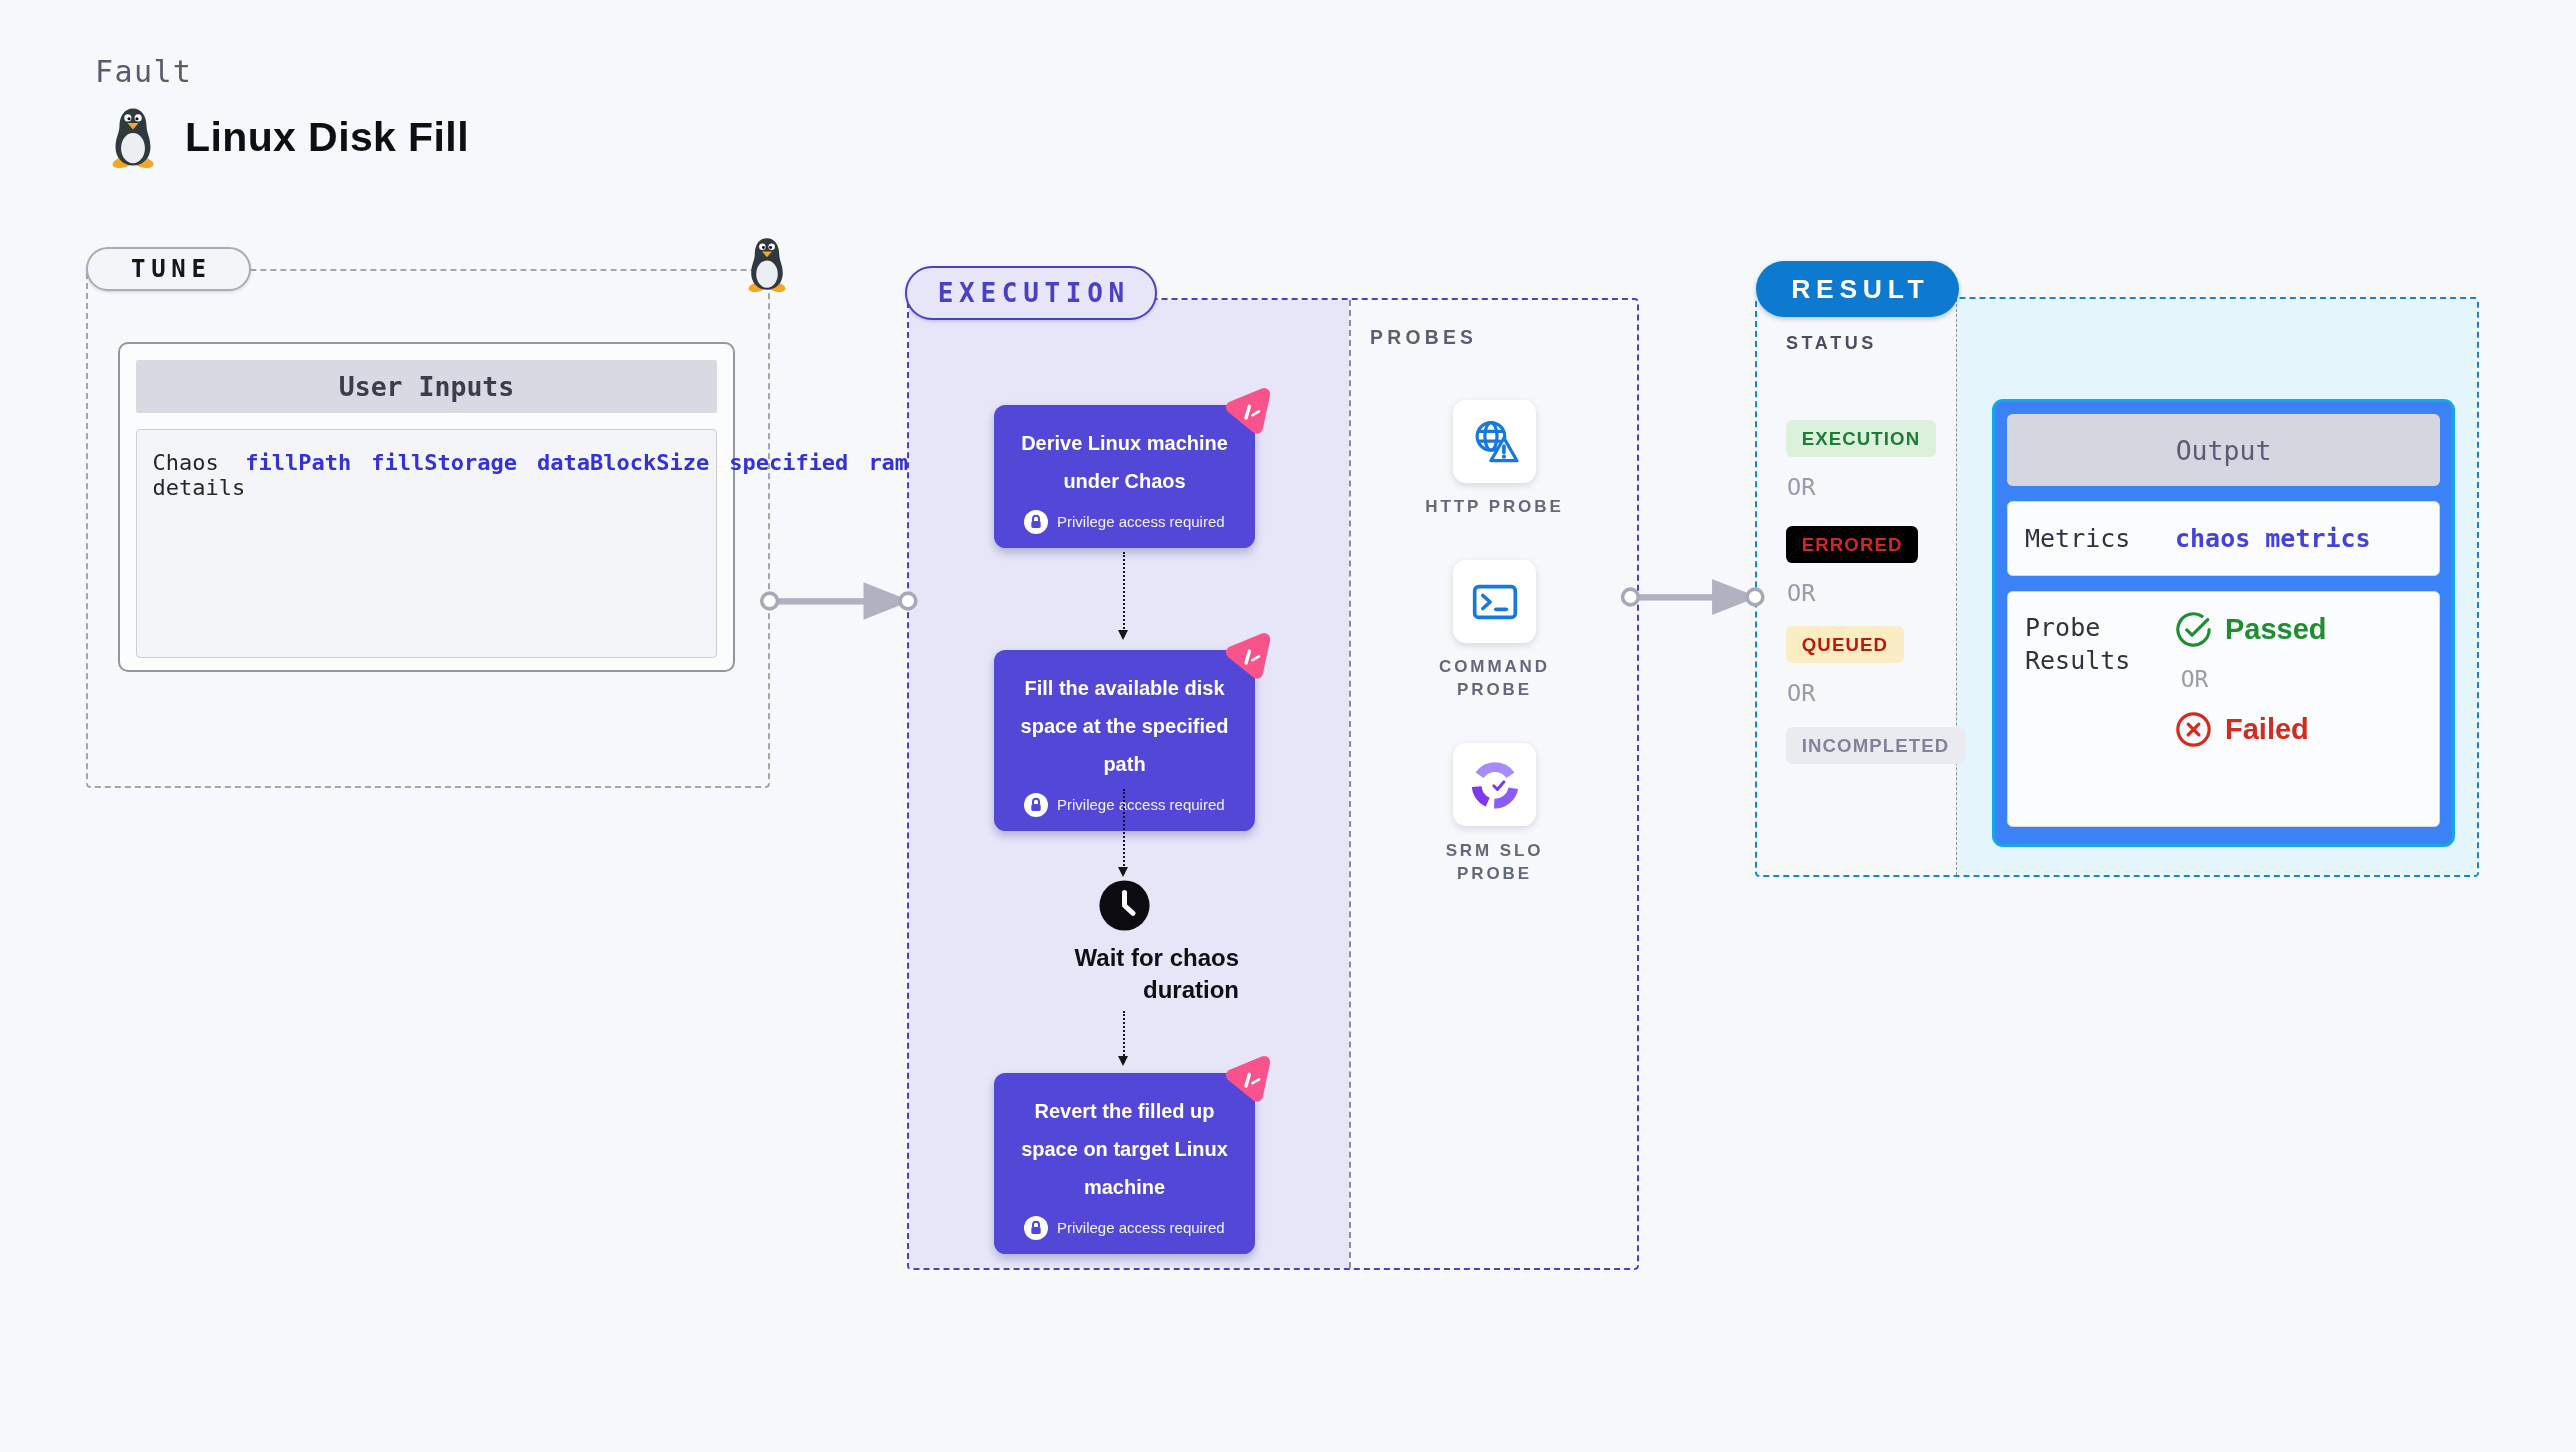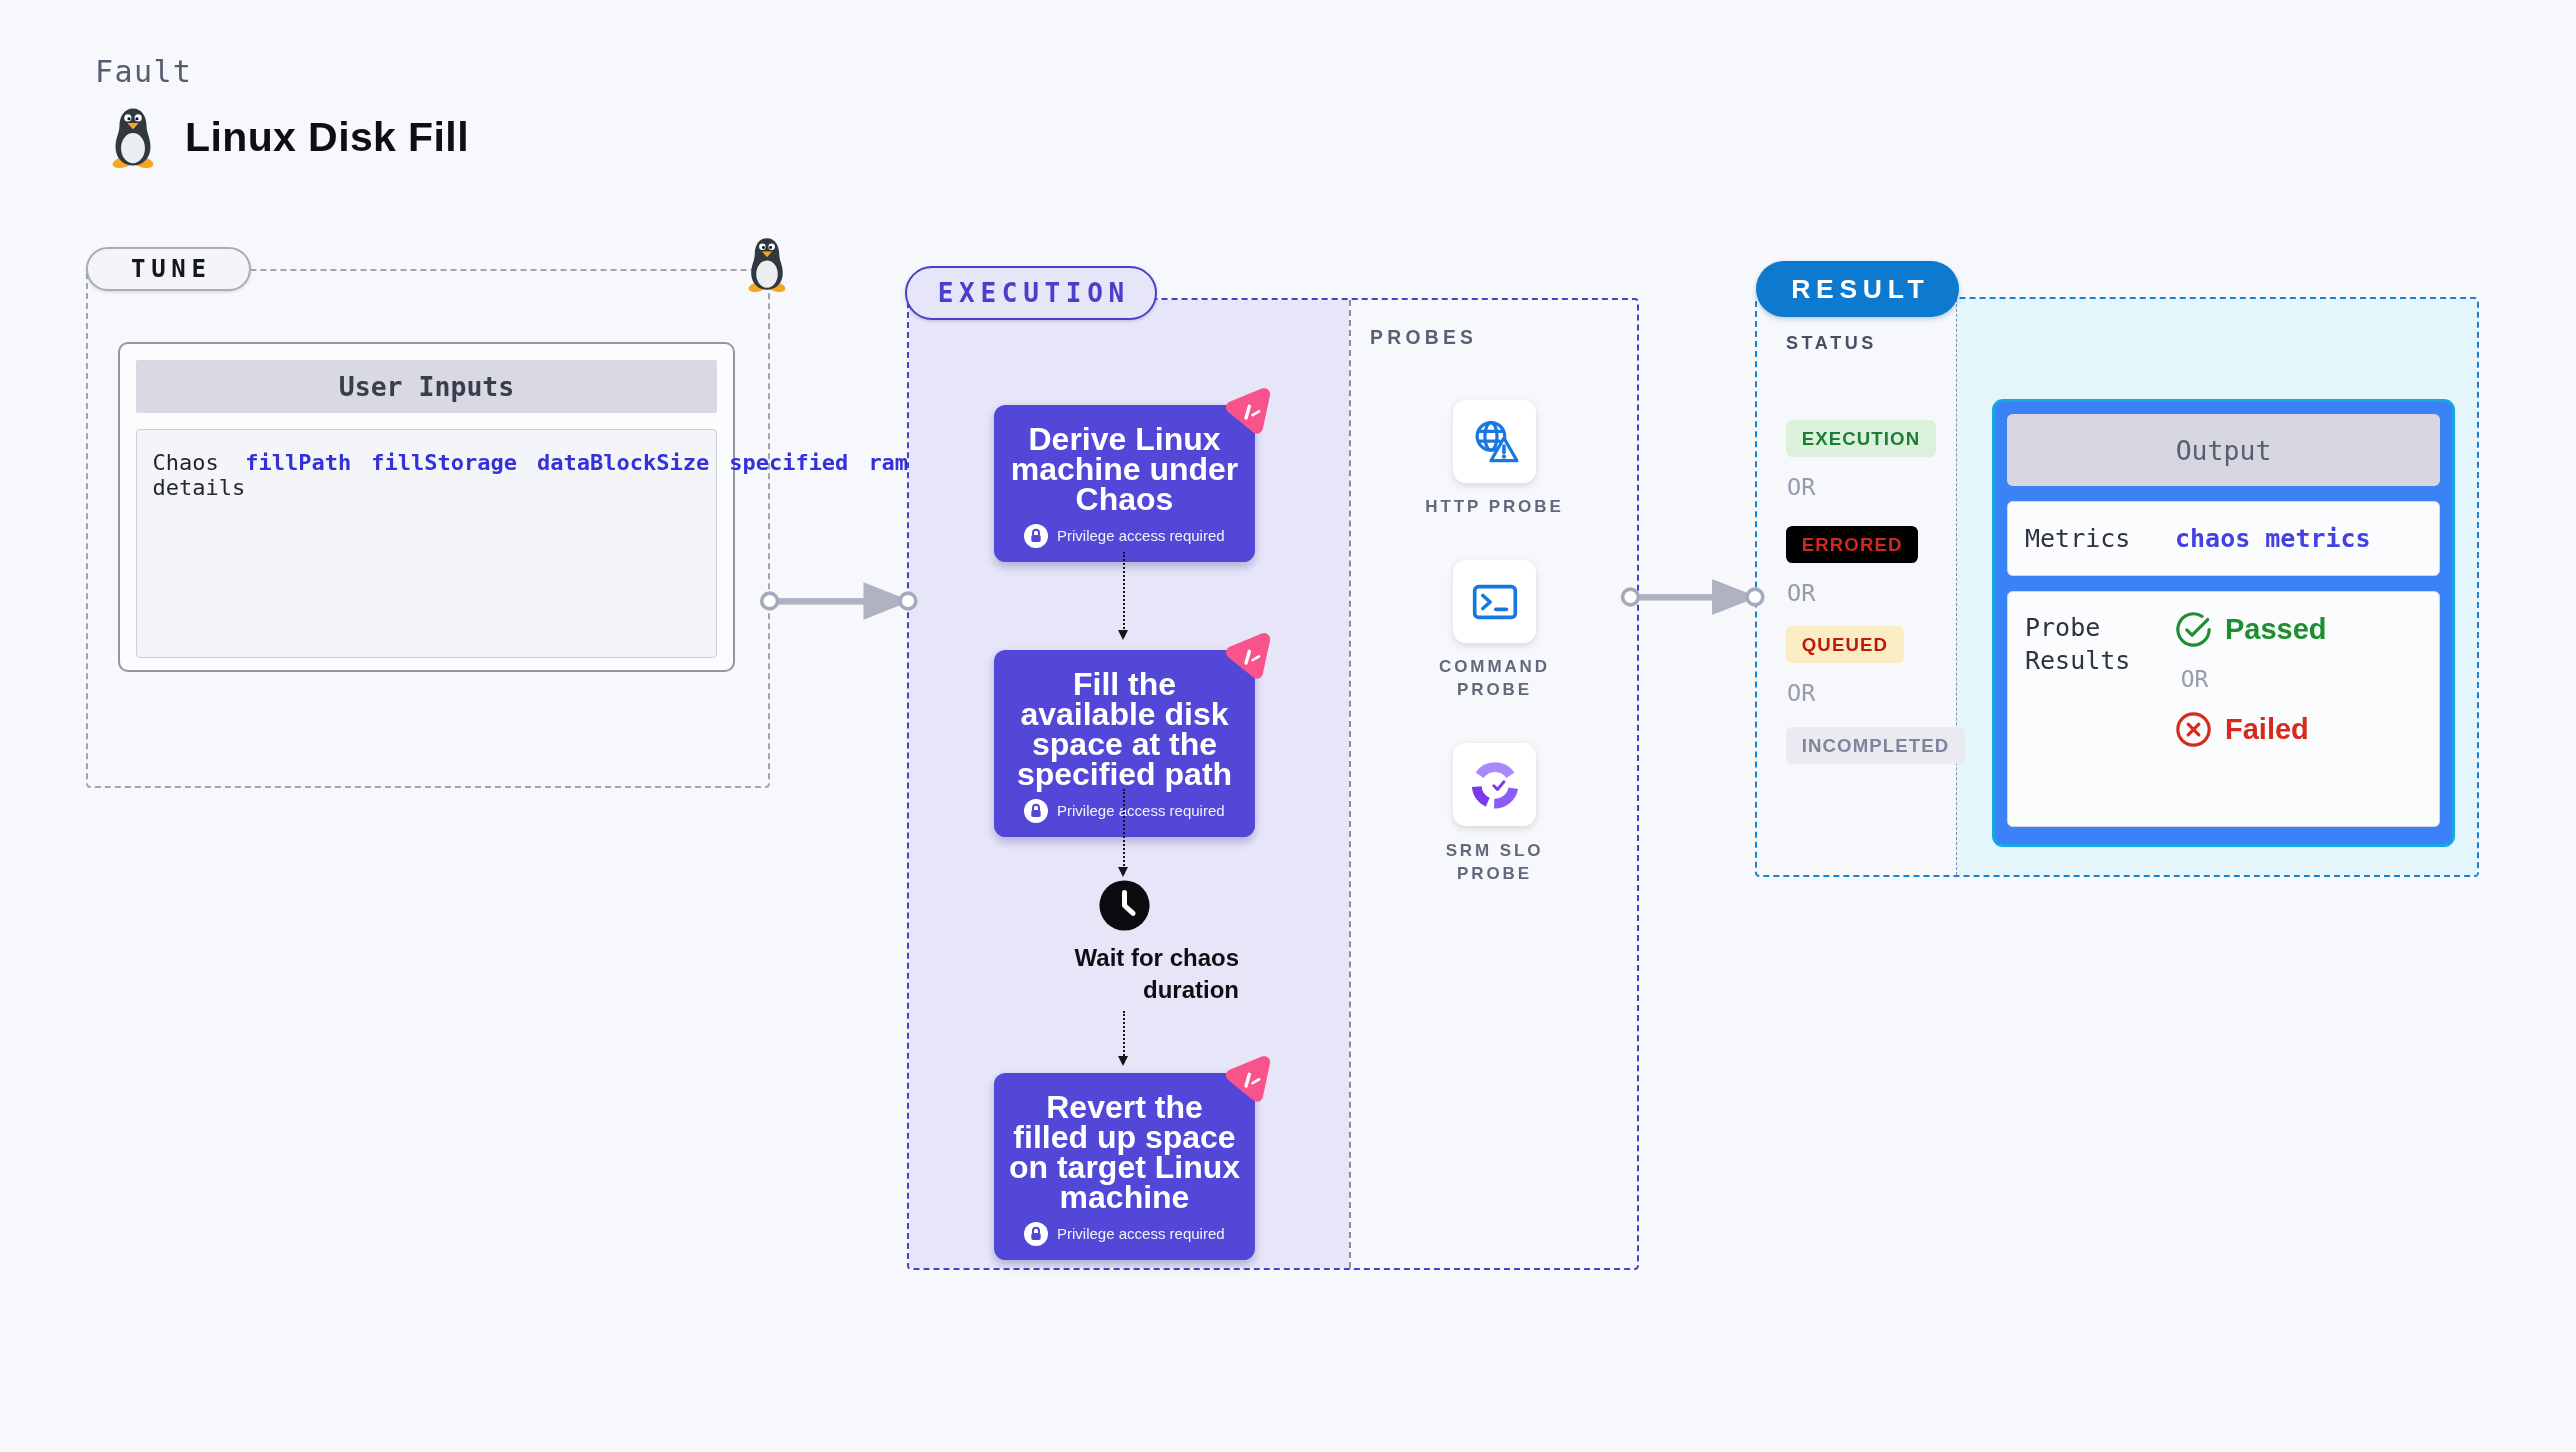--- a/index.html
+++ b/index.html
@@ -41,21 +41,21 @@
   .exec-fill { position:absolute; left:0; top:0; width:440px; height:100%; background:#E7E6F9; border-radius:2.1px 0 0 2.1px; }
   .probes-divider { position:absolute; left:440px; top:0; height:100%; border-left:2.1px dashed #8A8D99; }
   .exec-pill { left:905px; top:266px; width:252px; height:54px; background:#E7E6F9; border:2.9px solid #4A40C8;
                border-radius:27px; display:flex; align-items:center; justify-content:center; z-index:3;
                box-shadow:0 1.4px 3.6px rgba(40,40,120,.2); }
   .exec-pill span { font-family:"DejaVu Sans Mono","Liberation Mono",monospace; font-size:26px; font-weight:bold;
                     letter-spacing:5.7px; color:#4A40C8; padding-left:5.7px; }
 
   .step-card { position:absolute; left:85px; width:261px; background:#5247D7; border-radius:11.5px;
                box-shadow:0 4.3px 10px rgba(40,40,120,.28); padding:18.6px 11.5px 14.3px; text-align:center; }
-  .step-title { color:#fff; font-size:32px; font-weight:bold; line-height:30px; }
+  .step-title { color:#fff; font-size:20px; font-weight:bold; line-height:38px; }
   .step-priv { margin-top:10px; display:flex; align-items:center; justify-content:center; gap:8.6px; }
   .step-priv .lock { width:24px; height:24px; }
   .step-priv span { color:#F2F2FB; font-size:15px; }
   .litmus-badge { position:absolute; top:-18.6px; right:-20px; width:53px; height:53px; transform:rotate(-6deg); }
 
   .vconn { position:absolute; border-left:2.9px dotted #14141A; }
   .vconn::after { content:""; position:absolute; left:-7.2px; bottom:-2.9px; border-left:5.7px solid transparent;
                   border-right:5.7px solid transparent; border-top:10.7px solid #14141A; }
   .clock { position:absolute; width:53px; height:53px; }
   .wait-label { position:absolute; width:229px; text-align:right; font-size:24px; font-weight:bold; color:#0E0F14; line-height:32px; }

